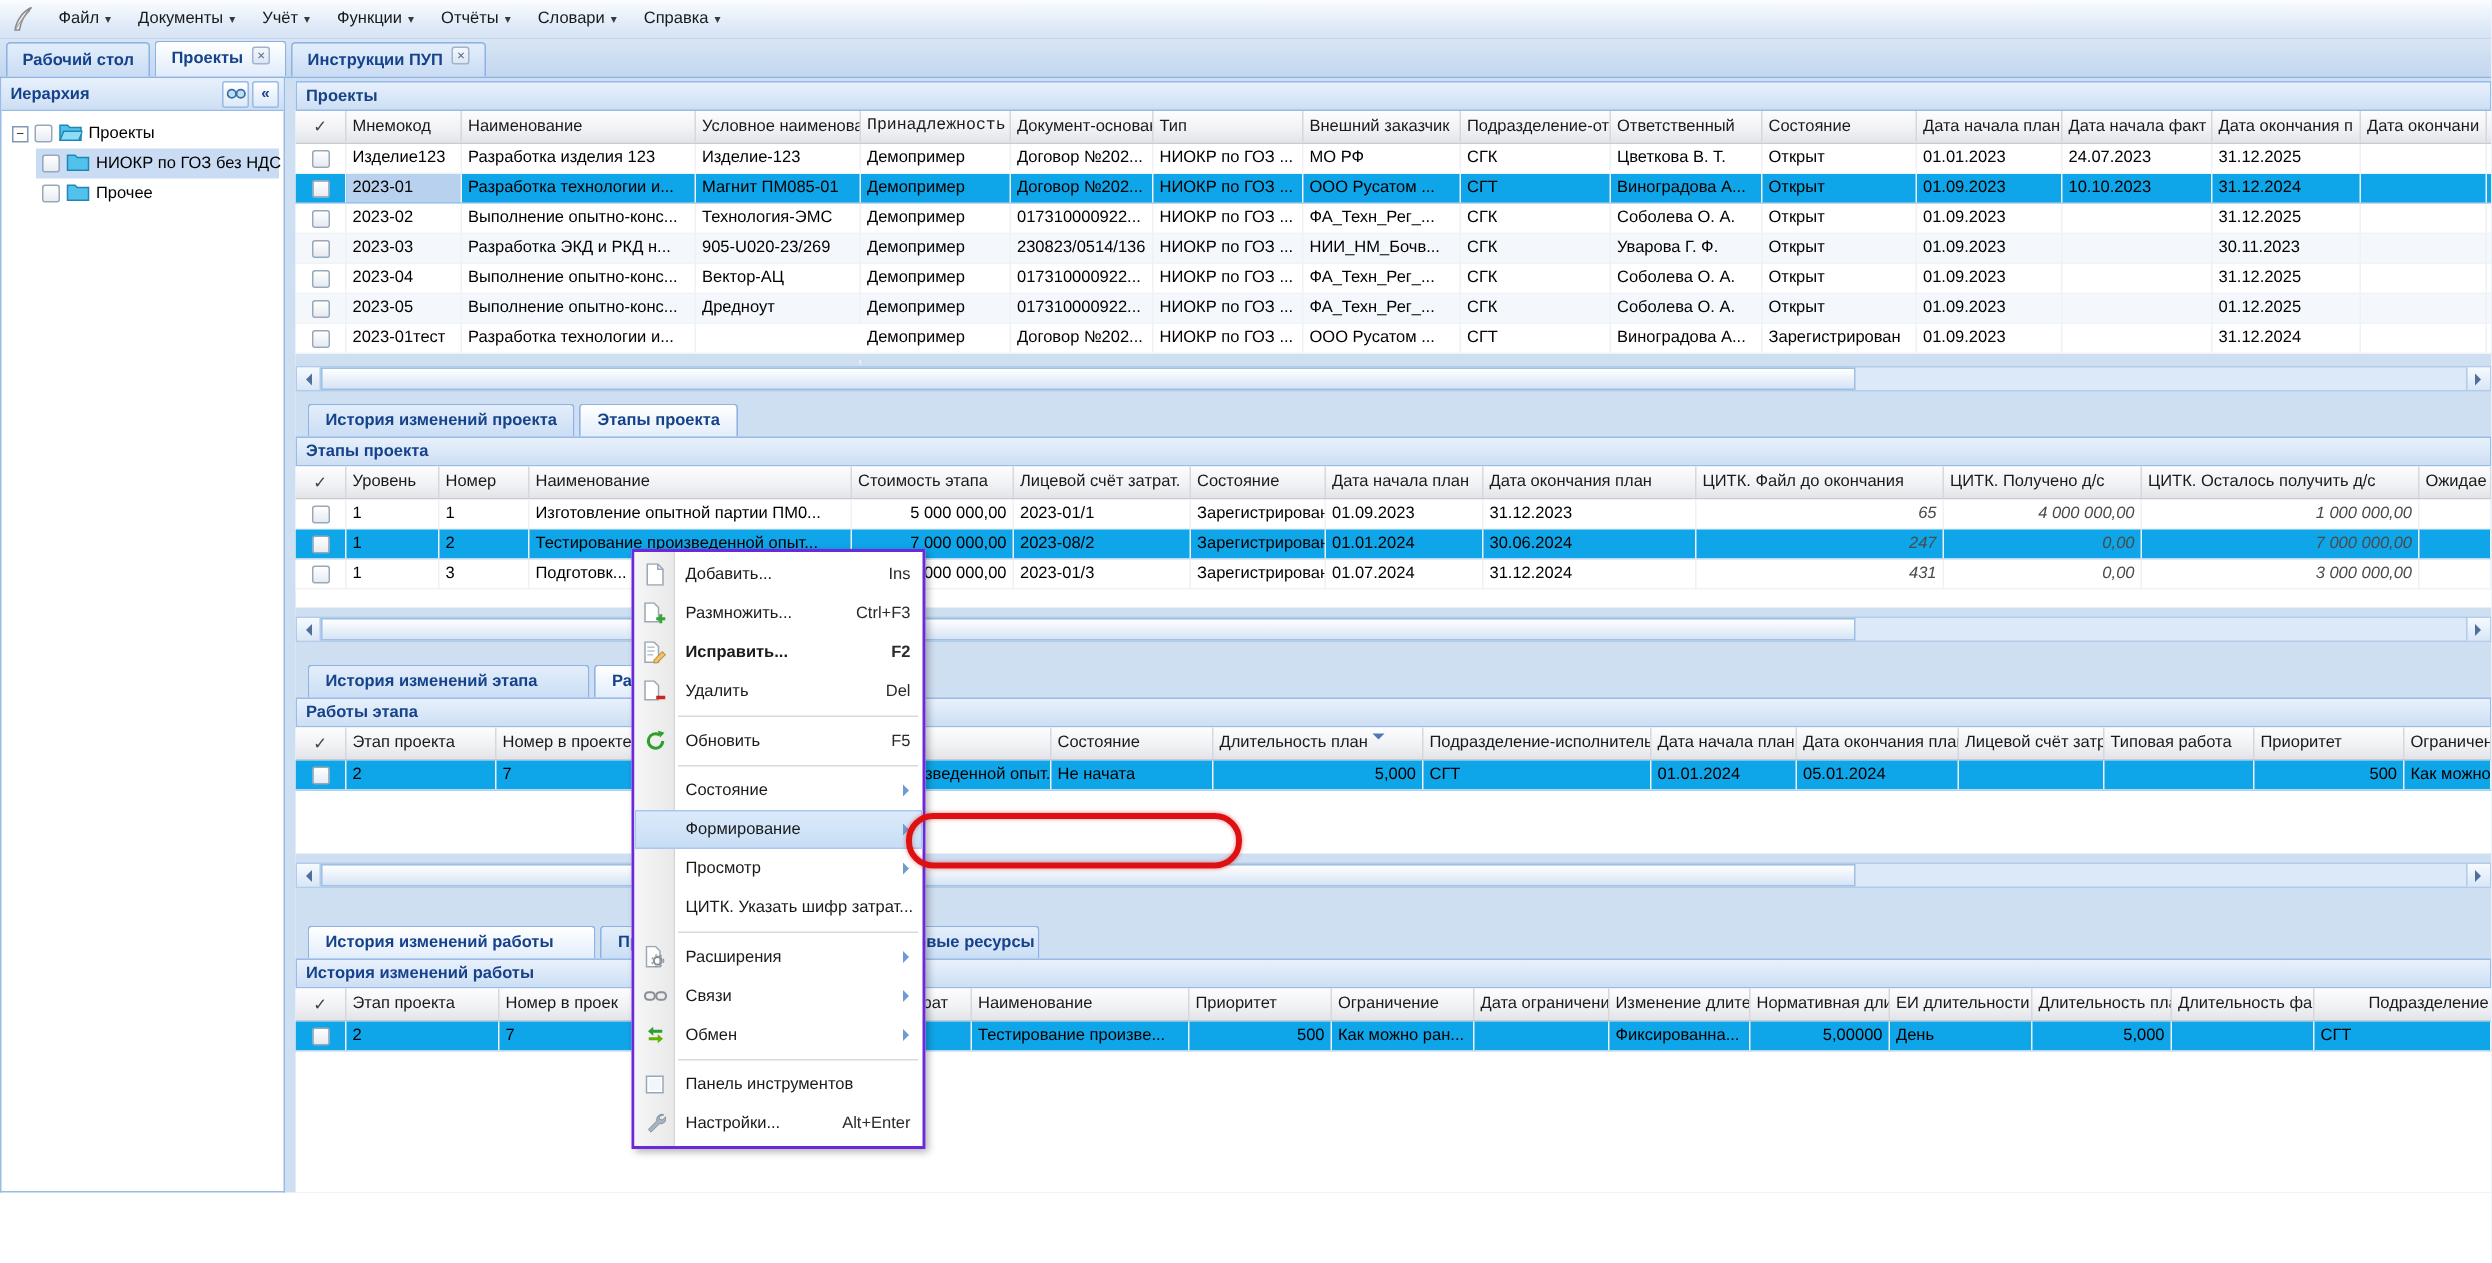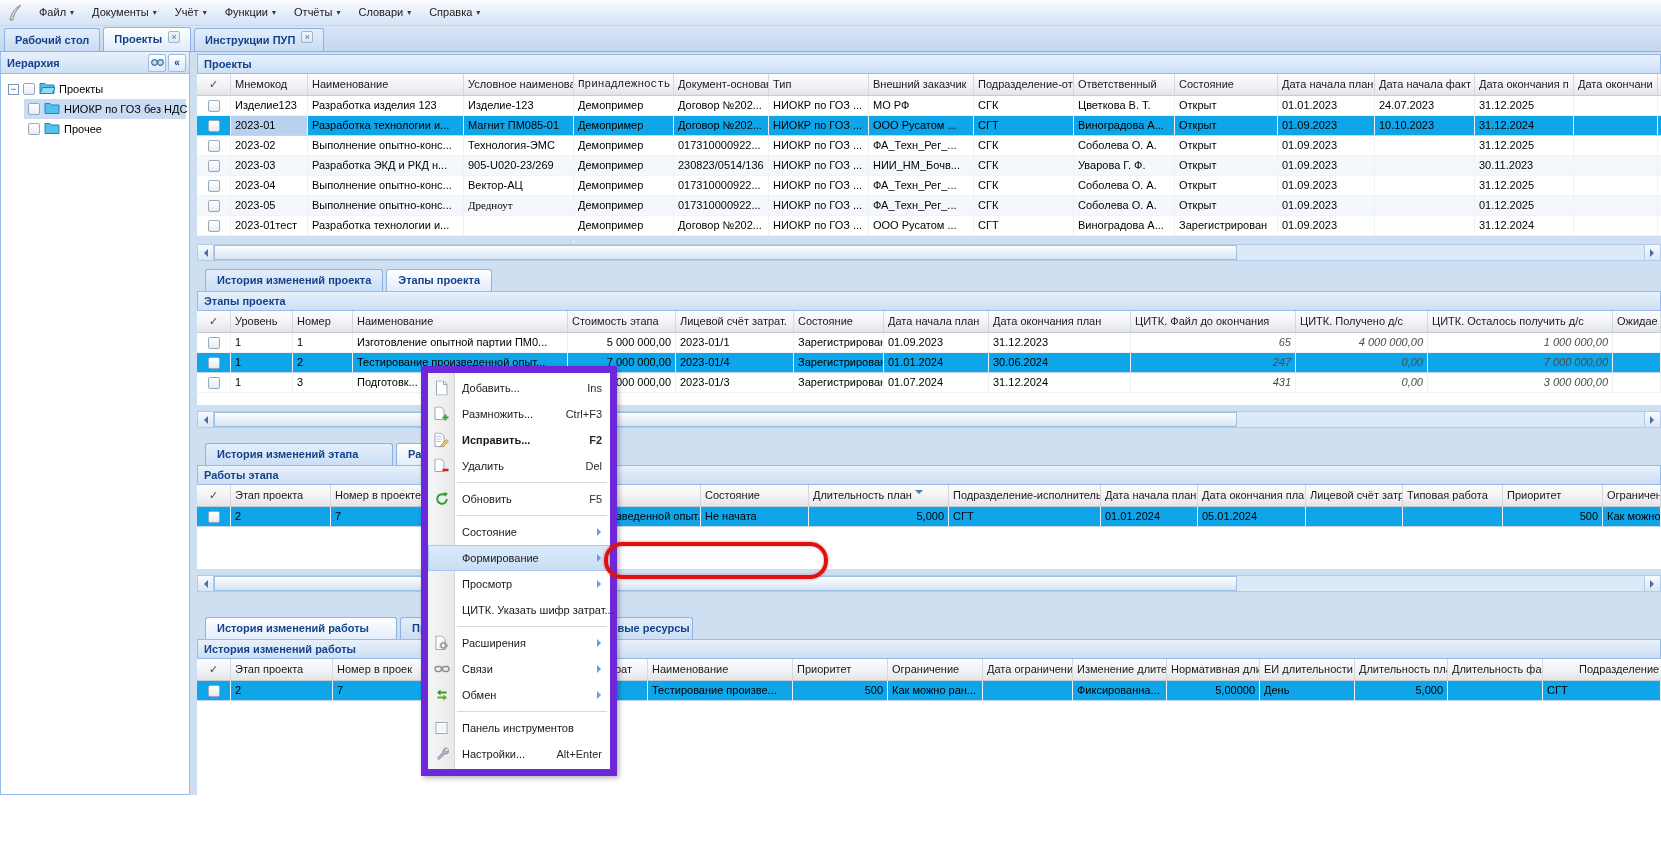--- a/index.html
+++ b/index.html
@@ -73,21 +73,21 @@
 
 .hscroll { height:17px; display:flex; background:#dce9f8; border:1px solid #b2cbe8; flex:none; }
 .hs-btn { width:16px; background:linear-gradient(#f6fafe,#d8e6f6); display:flex; align-items:center; justify-content:center; flex:none; }
 .hs-btn.l { border-right:1px solid #b2cbe8; } .hs-btn.rt { border-left:1px solid #b2cbe8; }
 .tri-l { width:0; height:0; border:4px solid transparent; border-right-color:#4f6f9f; margin-left:-3px; }
 .tri-r { width:0; height:0; border:4px solid transparent; border-left-color:#4f6f9f; margin-right:-3px; }
 .hs-thumb { width:70%; background:linear-gradient(#ffffff,#d6e4f5); border:1px solid #9fbfe3; }
 .fill { flex:1; background:#fff; }
 
 
-.ctx { position:absolute; background:#fff; border:7px solid #6d28d9; box-shadow:2px 2px 5px rgba(0,0,0,.3); padding:2px 0; z-index:50; }
+.ctx { position:absolute; background:#fff; border:2px solid #6d28d9; box-shadow:2px 2px 5px rgba(0,0,0,.3); padding:2px 0; z-index:50; }
 .ctx-main { left:421px; top:366px; width:196px; }
 .ctx-sub { left:615px; top:524px; width:218px; z-index:55; }
 .ctx::before { content:""; position:absolute; left:0; top:0; bottom:0; width:26px;
   background:linear-gradient(to right,#f6f6f6,#e9e9e9); border-right:1px solid #d4d4d4; }
 .ctx-sub::before { width:22px; }
 .mi { position:relative; height:26px; display:flex; align-items:center; padding:0 8px 0 34px; color:#1a1a1a; }
 .ctx-sub .mi { height:24px; padding-left:30px; }
 .mi .ico { position:absolute; left:5px; top:50%; transform:translateY(-50%); width:17px; text-align:center; line-height:0; }
 .mi .lbl { flex:1; white-space:nowrap; }
 .mi .sc { margin-left:14px; color:#2a2a2a; }
@@ -312,21 +312,21 @@
             <div class="cell" style="width: 100px;"></div>
             <div class="cell" style="width: 99px;">31.12.2025</div>
             <div class="cell" style="width: 84px;"></div>
           </div>
           <div class="grid-row alt">
             <div class="ccell" style="width: 34px;">
               <span class="cb"></span>
             </div>
             <div class="cell" style="width: 77px;">2023-05</div>
             <div class="cell" style="width: 156px;">Выполнение опытно-конс...</div>
-            <div class="cell" style="width: 110px; font-family: Liberation Serif, serif;">Дредноут</div>
+            <div class="cell" style="width: 110px;">Дредноут</div>
             <div class="cell" style="width: 100px;">Демопример</div>
             <div class="cell" style="width: 95px;">017310000922...</div>
             <div class="cell" style="width: 100px;">НИОКР по ГОЗ ...</div>
             <div class="cell" style="width: 105px;">ФА_Техн_Рег_...</div>
             <div class="cell" style="width: 100px;">СГК</div>
             <div class="cell" style="width: 101px;">Соболева О. А.</div>
             <div class="cell" style="width: 103px;">Открыт</div>
             <div class="cell" style="width: 97px;">01.09.2023</div>
             <div class="cell" style="width: 100px;"></div>
             <div class="cell" style="width: 99px;">01.12.2025</div>
@@ -402,21 +402,21 @@
             <div class="cell" style="width: 48px;"></div>
           </div>
           <div class="grid-row sel">
             <div class="ccell" style="width: 34px;">
               <span class="cb"></span>
             </div>
             <div class="cell" style="width: 62px;">1</div>
             <div class="cell" style="width: 60px;">2</div>
             <div class="cell" style="width: 215px;">Тестирование произведенной опыт...</div>
             <div class="cell r" style="width: 108px;">7 000 000,00</div>
-            <div class="cell" style="width: 118px;">2023-01/4</div>
+            <div class="cell" style="width: 118px;">2023-08/2</div>
             <div class="cell" style="width: 90px;">Зарегистрирован</div>
             <div class="cell" style="width: 105px;">01.01.2024</div>
             <div class="cell" style="width: 142px;">30.06.2024</div>
             <div class="cell r it" style="width: 165px;">247</div>
             <div class="cell r it" style="width: 132px;">0,00</div>
             <div class="cell r it" style="width: 185px;">7 000 000,00</div>
             <div class="cell" style="width: 48px;"></div>
           </div>
           <div class="grid-row">
             <div class="ccell" style="width: 34px;">

